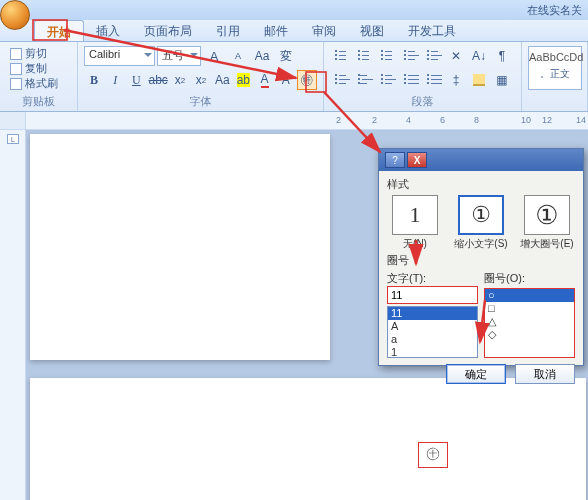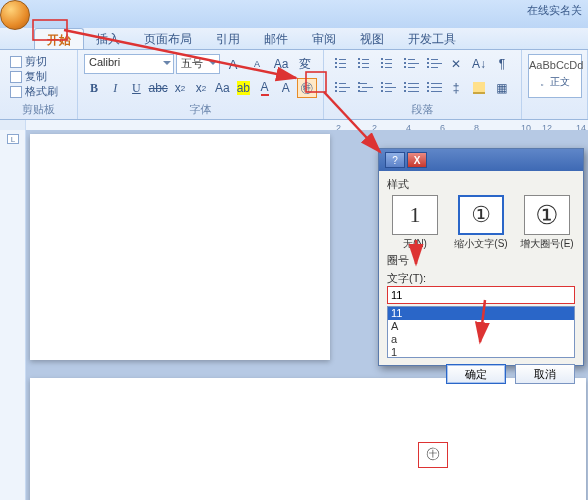--- a/index.html
+++ b/index.html
@@ -1,19 +1,19 @@
 <!DOCTYPE html>
 <html><head>
 <meta charset="utf-8">
 <style>
   * { box-sizing: border-box; margin: 0; padding: 0; font-family: "Microsoft YaHei", SimSun, sans-serif; }
   body { width: 588px; height: 500px; overflow: hidden; background: #fff; position: relative; }
 
   
-  .titlebar { height: 28px; background: linear-gradient(#cfe3fb,#bcd6f6); position: relative; }
+  .titlebar { height: 20px; background: linear-gradient(#cfe3fb,#bcd6f6); position: relative; }
   .office-btn { position: absolute; left: 0; top: 0; width: 30px; height: 30px; border-radius: 50%;
     background: radial-gradient(circle at 35% 30%, #ffd37a, #e78b28 60%, #b45d12); border: 1px solid #9a5a18; z-index: 5; }
   .statusbar-right { position: absolute; right: 6px; top: 3px; font-size: 11px; color: #3a5a8a; }
 
   
   .tabs { height: 22px; background: linear-gradient(#e9f1fc,#d7e7fa); display: flex; padding-left: 34px; border-bottom: 1px solid #9ab7dd; }
   .tab { padding: 3px 12px 0; font-size: 12px; color: #3a5a8a; cursor: pointer; }
   .tab.active { background: #f3f7fc; border: 1px solid #9ab7dd; border-bottom: none; border-radius: 3px 3px 0 0; color: #cc6a15; font-weight: bold; }
 
   
@@ -27,21 +27,21 @@
   .paste-icon::after { content: ""; position: absolute; left: 4px; top: 4px; right: 4px; bottom: 4px; background: #fff; border: 1px solid #ccc; }
   .paste-text { font-size: 11px; color: #3a5a8a; margin-top: 2px; }
   .clip-small { margin-left: 4px; }
   .clip-small div { font-size: 11px; color: #3a5a8a; line-height: 15px; display: flex; align-items: center; }
   .mini-ico { width: 12px; height: 12px; border: 1px solid #8aa6cf; margin-right: 3px; background: #fff; }
 
   .font-group { width: 246px; }
   .font-row { display: flex; gap: 2px; align-items: center; }
   .combo { height: 20px; border: 1px solid #9ab7dd; background: #fff; font-size: 11px; padding: 1px 14px 1px 4px; position: relative; color: #333; }
   .combo::after { content: ""; position: absolute; right: 2px; top: 6px; border: 4px solid transparent; border-top-color: #6a85ac; }
-  .font-name { width: 90px; }
+  .font-name { width: 71px; }
   .font-size { width: 44px; }
   .rbtn { width: 22px; height: 20px; border: 1px solid transparent; display: inline-flex; align-items: center; justify-content: center; font-size: 12px; color: #3a5a8a; background: transparent; cursor: pointer; }
   .rbtn.big { font-size: 13px; }
   .rbtn.small { font-size: 9px; }
   .font-row2 { margin-top: 4px; display: flex; gap: 1px; }
   .rbtn.bold { font-weight: bold; font-family: 'Times New Roman'; }
   .rbtn.italic { font-style: italic; font-family: 'Times New Roman'; }
   .rbtn.under { text-decoration: underline; font-family: 'Times New Roman'; }
   .rbtn.strike { text-decoration: line-through; }
   .rbtn sub, .rbtn sup { font-size: 8px; }
@@ -328,20 +328,29 @@
       <div class="col">
         <div>文字(T):</div>
         <input class="txt-in" value="11" style="">
         <div class="listbox">
           <div class="item sel">11</div>
           <div class="item">A</div>
           <div class="item">a</div>
           <div class="item">1</div>
         </div>
       </div>
+      <div class="col">
+        <div>圈号(O):</div>
+        <div class="listbox red" style="height:70px">
+          <div class="item sel">○</div>
+          <div class="item">□</div>
+          <div class="item">△</div>
+          <div class="item">◇</div>
+        </div>
+      </div>
     </div>
     <div class="btns">
       <button class="dbtn def">确定</button>
       <button class="dbtn">取消</button>
     </div>
   </div>
 </div>
 
 <svg class="anno">
   <defs>

